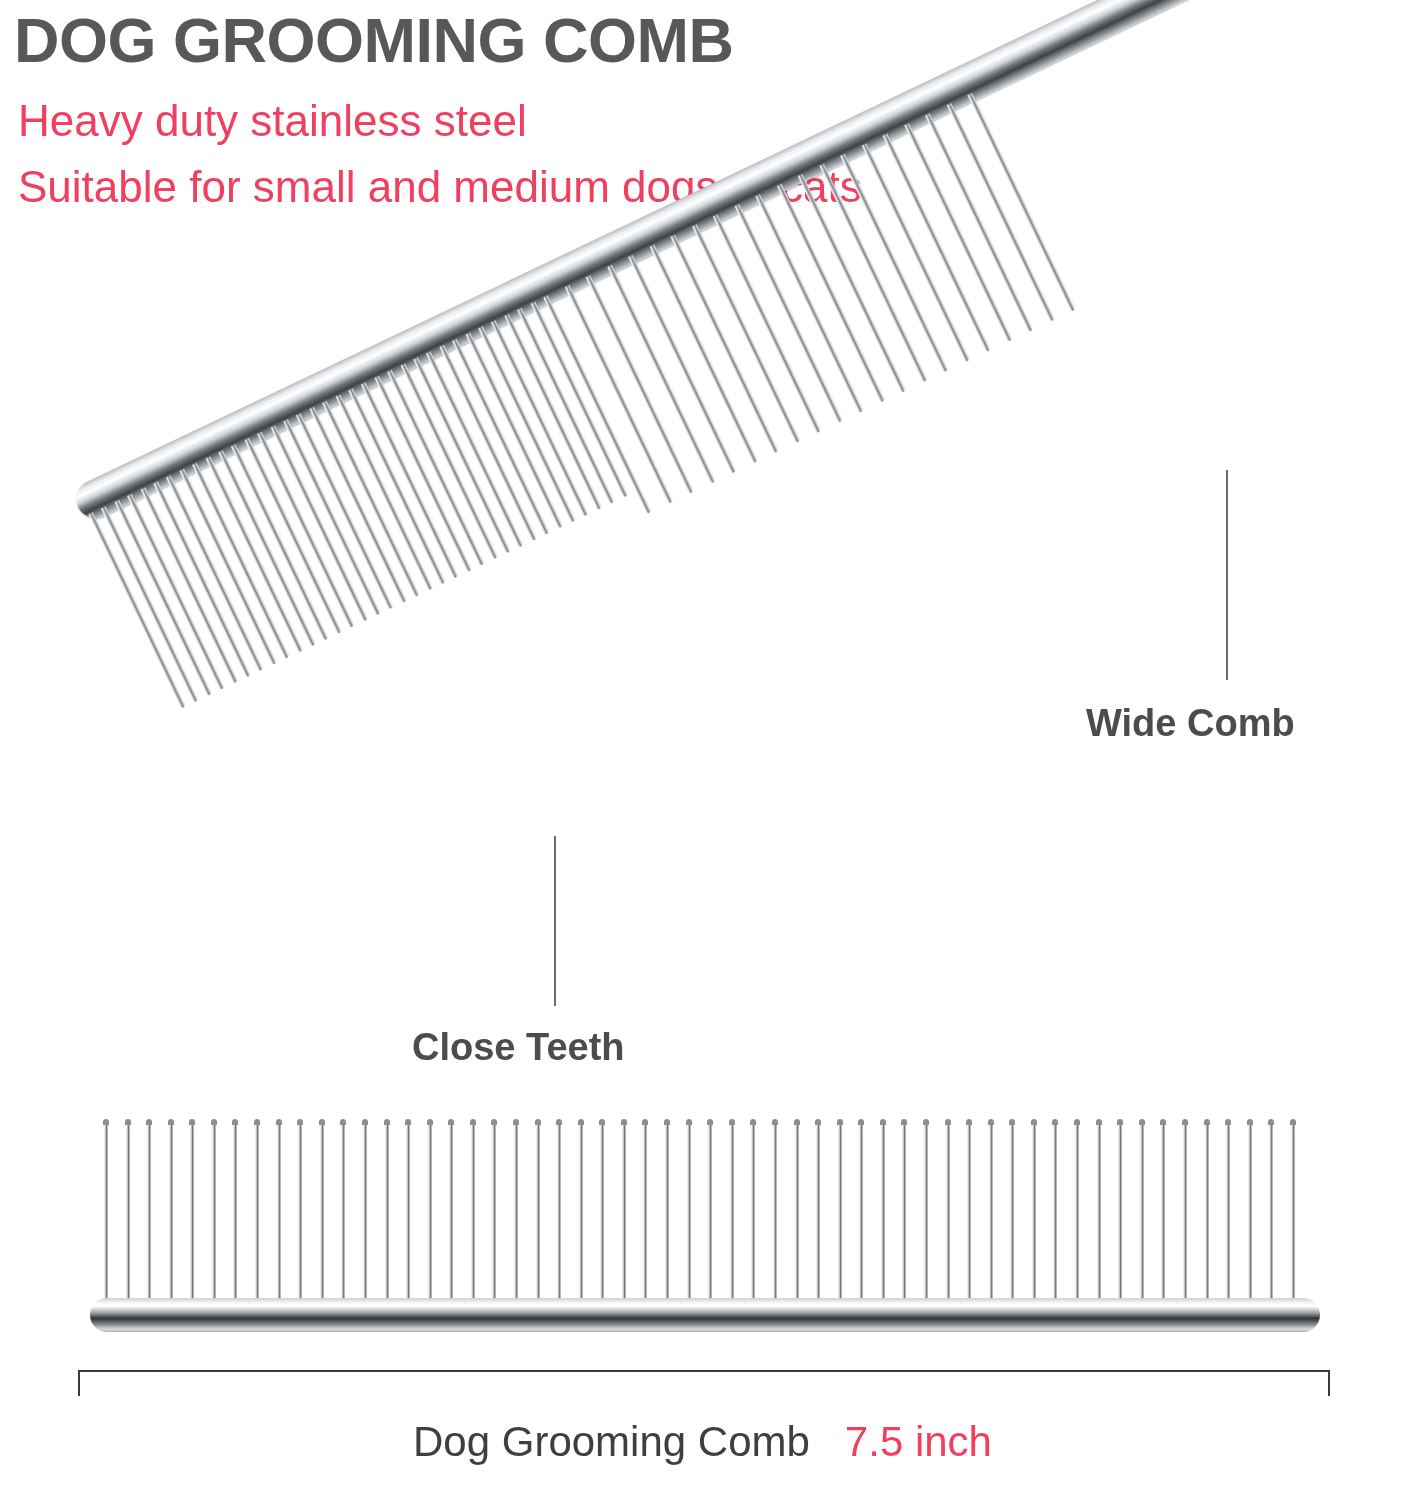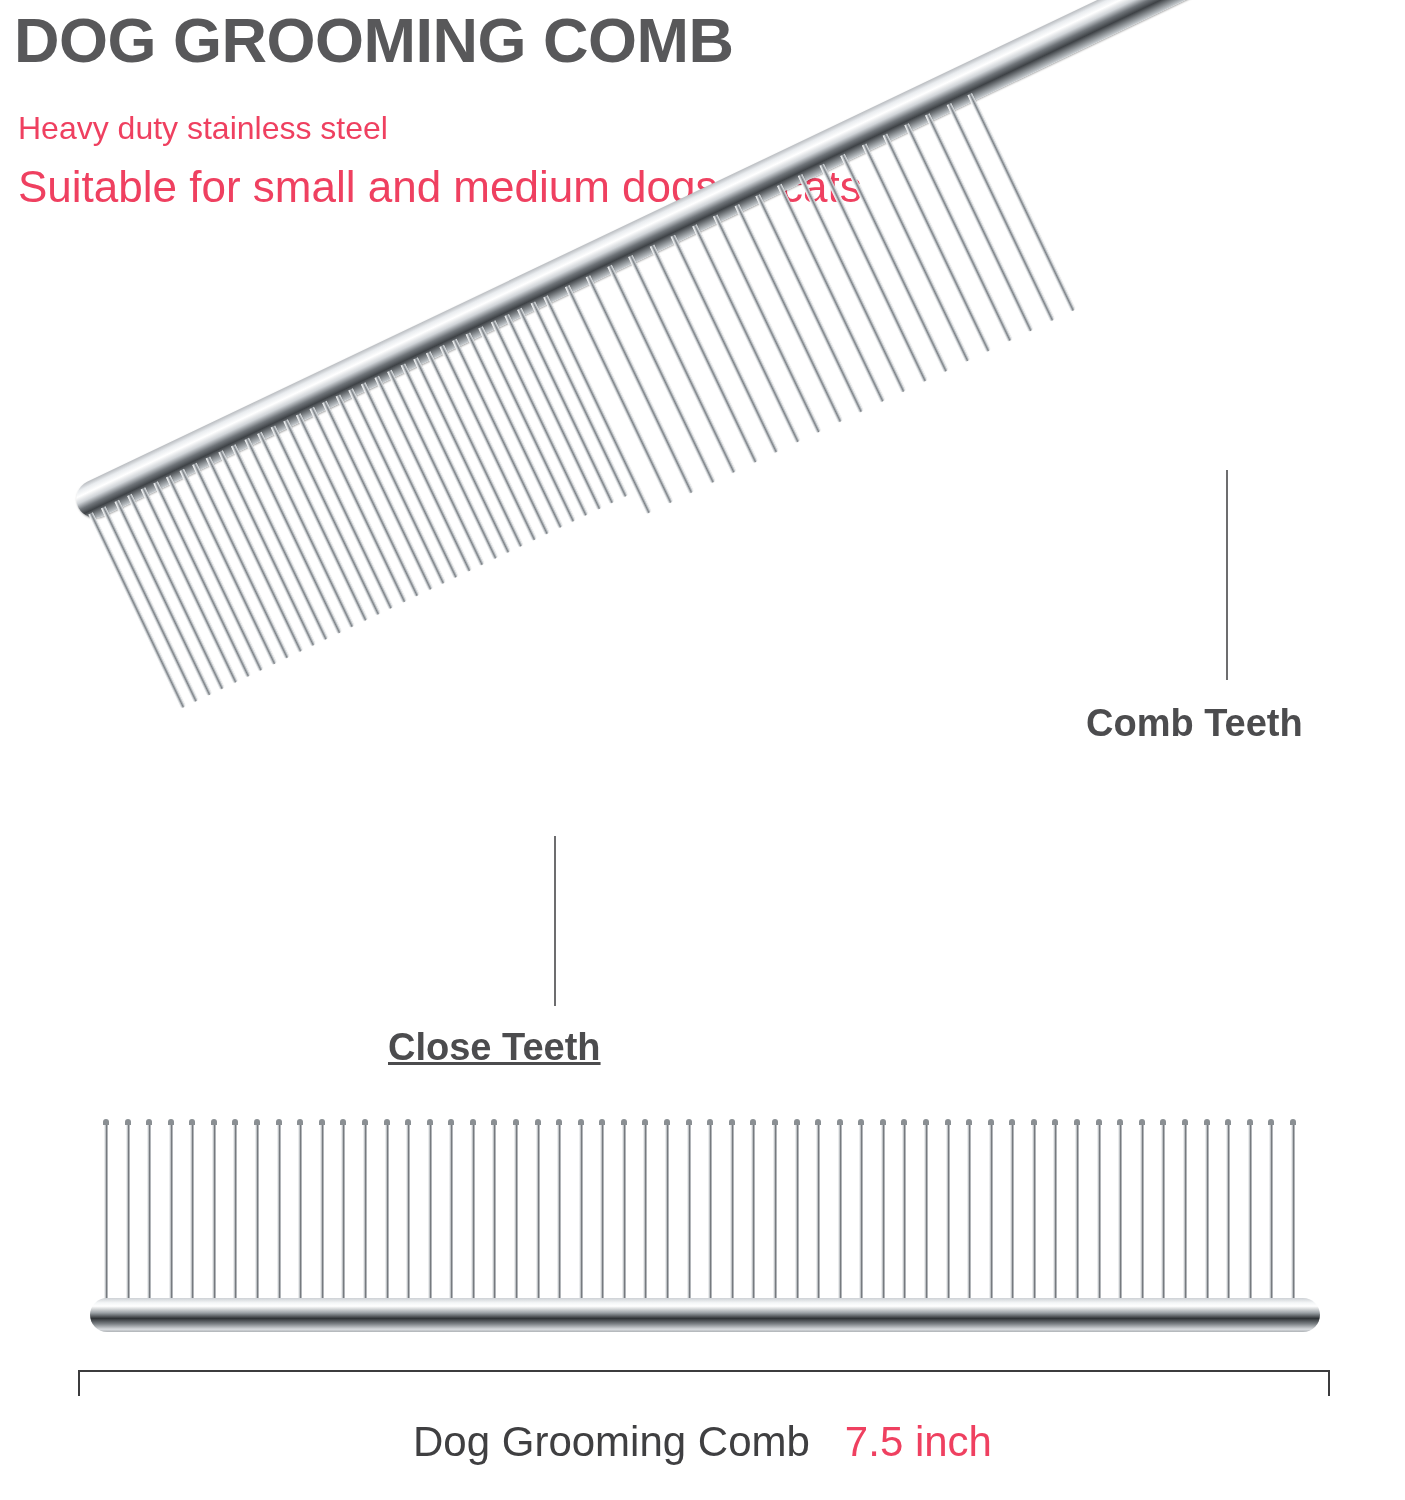--- a/index.html
+++ b/index.html
@@ -23,24 +23,23 @@
     font-size: 63px;
     font-weight: bold;
     color: #58585a;
     letter-spacing: -0.5px;
     white-space: nowrap;
   }
   #sub1 {
     position: absolute;
     left: 18px;
     top: 96px;
-    font-size: 32px;
+    font-size: 44px;
     color: #ef4060;
     white-space: nowrap;
-    margin-top: 14px;
   }
   #sub2 {
     position: absolute;
     left: 18px;
     top: 162px;
     font-size: 44px;
     color: #ef4060;
     white-space: nowrap;
   }
 
@@ -103,21 +102,21 @@
     font-weight: bold;
     color: #4c4c4e;
     white-space: nowrap;
   }
   .leader {
     position: absolute;
     background: #6d6d6f;
   }
   #wide-label { left: 1086px; top: 702px; }
   #wide-leader { left: 1226px; top: 470px; width: 2px; height: 210px; }
-  #close-label { left: 388px; top: 1026px; text-decoration: underline; }
+  #close-label { left: 412px; top: 1026px; }
   #close-leader { left: 554px; top: 836px; width: 2px; height: 170px; }
 
   
   #side-view {
     position: absolute;
     left: 90px;
     top: 1120px;
     width: 1230px;
     height: 250px;
   }
@@ -267,21 +266,21 @@
         <div class="tooth" style="left: 886px; height: 240px;"></div>
         <div class="tooth" style="left: 909.5px; height: 240px;"></div>
         <div class="tooth" style="left: 933px; height: 240px;"></div>
         <div class="tooth" style="left: 956.5px; height: 240px;"></div>
         <div class="tooth" style="left: 980px; height: 240px;"></div>
       </div>
   </div>
 </div>
 
 <div class="leader" id="wide-leader"></div>
-<div class="callout-label" id="wide-label">Comb Teeth</div>
+<div class="callout-label" id="wide-label">Wide Comb</div>
 
 <div class="leader" id="close-leader"></div>
 <div class="callout-label" id="close-label">Close Teeth</div>
 
 <div id="side-view">
   <div id="side-teeth">
       <div class="side-tooth" style="left: 14px;">
         <div class="cap"></div>
       </div>
       <div class="side-tooth" style="left: 35.5789px;">

